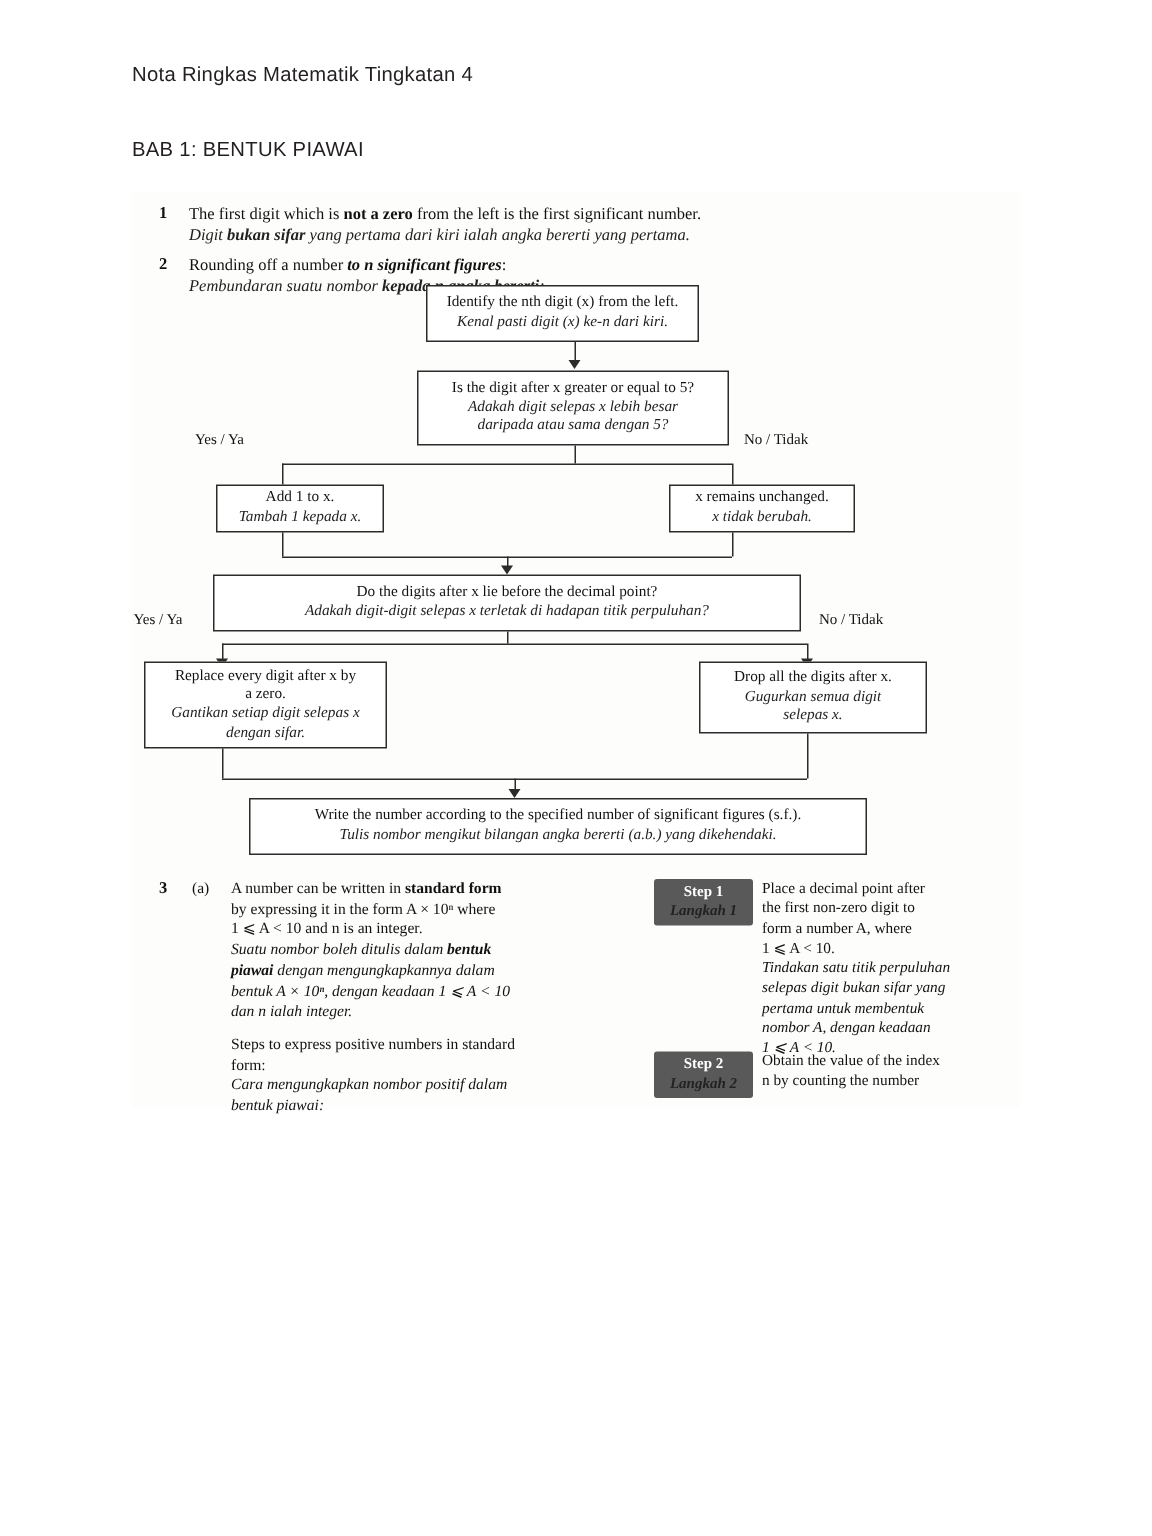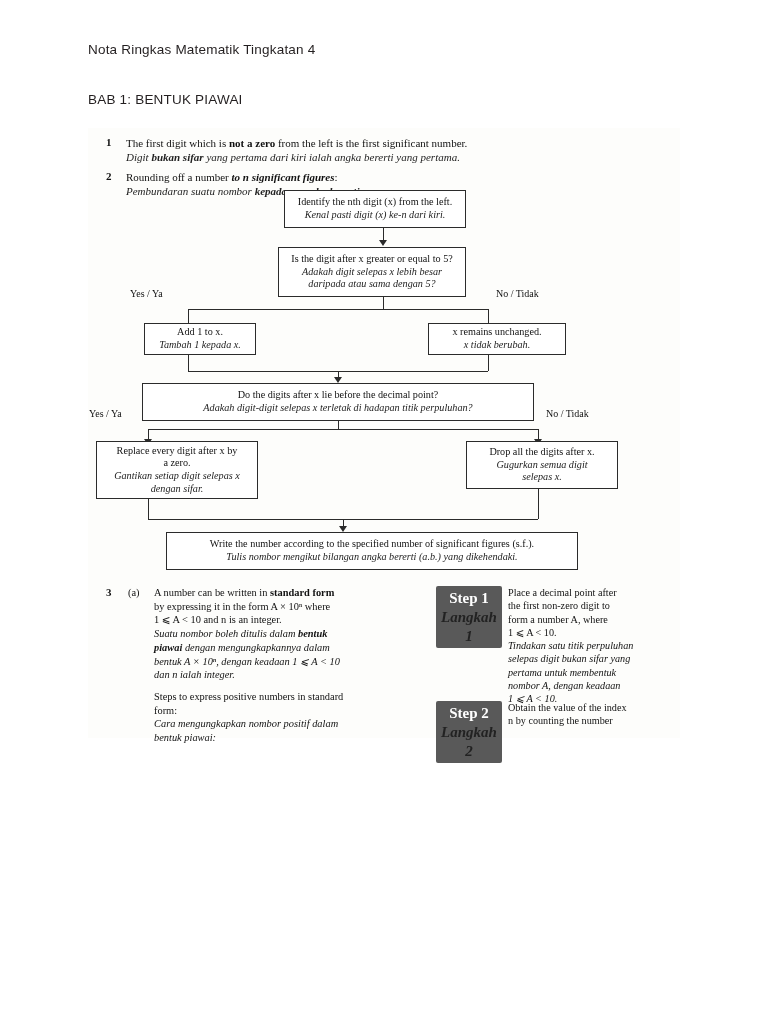--- a/index.html
+++ b/index.html
@@ -105,21 +105,21 @@
     font-family: "Liberation Serif", serif;
   }
 
   
   .step-badge {
     position: absolute;
     width: 62px;
     background: #595959;
     color: #fff;
     text-align: center;
-    font-size: 15px;
+    font-size: 10px;
     line-height: 1.25;
     padding: 3px 2px;
     border-radius: 2px;
     font-family: "Liberation Serif", serif;
     font-weight: bold;
   }
   .step-badge .my { font-style: italic; font-weight: bold; }
   .step-text {
     position: absolute;
     font-size: 10.2px;
@@ -156,42 +156,42 @@
     </div>
 
     <div class="fbox" style="left:196px; top:62px; width:182px; height:38px;">
       <span class="en">Identify the nth digit (x) from the left.</span>
       <span class="my">Kenal pasti digit (x) ke-n dari kiri.</span>
     </div>
 
     <div class="vline" style="left:295px; top:100px; height:14px;"></div>
     <div class="arrow-down" style="left:291px; top:112px;"></div>
 
-    <div class="fbox" style="left:190px; top:119px; width:188px; height:50px;">
+    <div class="fbox" style="left:190px; top:119px; width:208px; height:50px;">
       <span class="en">Is the digit after x greater or equal to 5?</span>
       <span class="my">Adakah digit selepas x lebih besar</span>
       <span class="my">daripada atau sama dengan 5?</span>
     </div>
 
     <div class="vline" style="left:295px; top:169px; height:12px;"></div>
     <div class="hline" style="left:100px; top:181px; width:300px;"></div>
     <div class="vline" style="left:100px; top:181px; height:19px;"></div>
     <div class="vline" style="left:400px; top:181px; height:19px;"></div>
     <div class="arrow-down" style="left:96px; top:198px;"></div>
     <div class="arrow-down" style="left:396px; top:198px;"></div>
 
     <div class="branch-label" style="left:42px; top:160px;">Yes / Ya</div>
     <div class="branch-label" style="left:408px; top:160px;">No / Tidak</div>
 
     <div class="fbox" style="left:44px; top:195px; width:112px; height:32px;margin-left:12px;">
       <span class="en">Add 1 to x.</span>
       <span class="my">Tambah 1 kepada x.</span>
     </div>
 
-    <div class="fbox" style="left:340px; top:195px; width:138px; height:32px;">
+    <div class="fbox" style="left:358px; top:195px; width:124px; height:32px;">
       <span class="en">x remains unchanged.</span>
       <span class="my">x tidak berubah.</span>
     </div>
 
     <div class="vline" style="left:100px; top:227px; height:16px;"></div>
     <div class="vline" style="left:400px; top:227px; height:16px;"></div>
     <div class="hline" style="left:100px; top:243px; width:300px;"></div>
     <div class="vline" style="left:250px; top:243px; height:8px;"></div>
     <div class="arrow-down" style="left:246px; top:249px;"></div>
 

